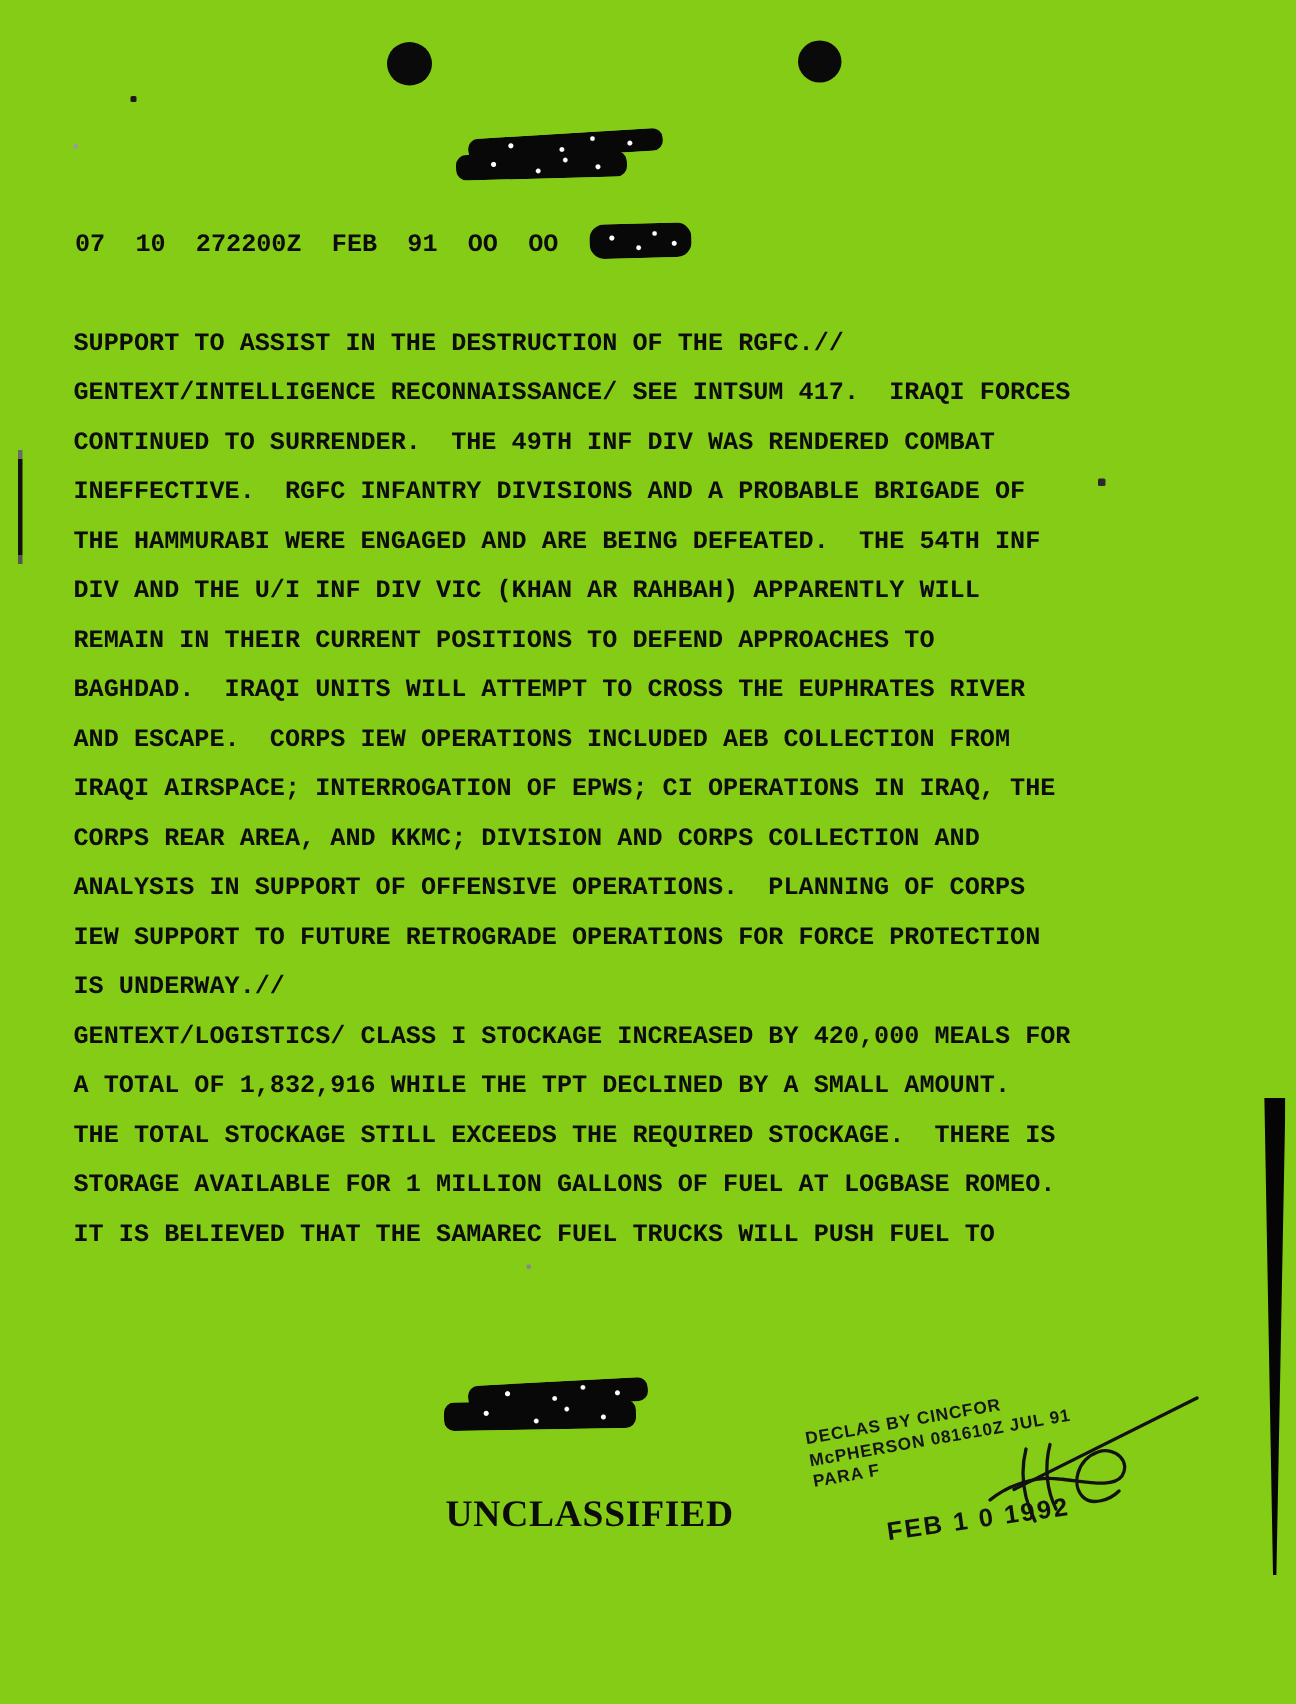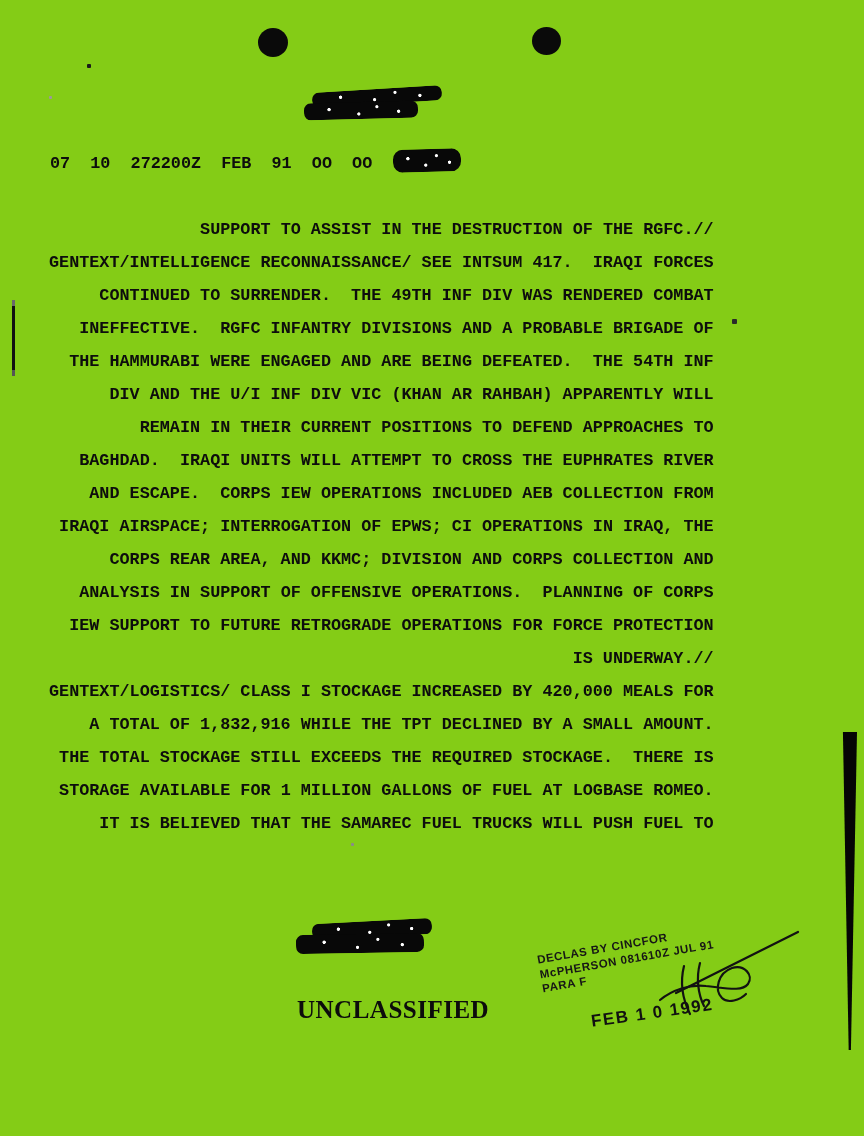--- a/index.html
+++ b/index.html
@@ -65,21 +65,20 @@
     position: absolute;
     left: 49px;
     top: 213px;
     margin: 0;
     font-family: "Liberation Mono", monospace;
     font-size: 16.8px;
     font-weight: 700;
     line-height: 33px;
     white-space: pre;
     color: #0d0d0d;
-    text-align: right;
   }
 
   
   .margin-mark {
     position: absolute;
     left: 12px;
     top: 300px;
     width: 3px;
     height: 76px;
     background: linear-gradient(#6a6a6a 0 8%, #111 8% 92%, #555 92% 100%);

